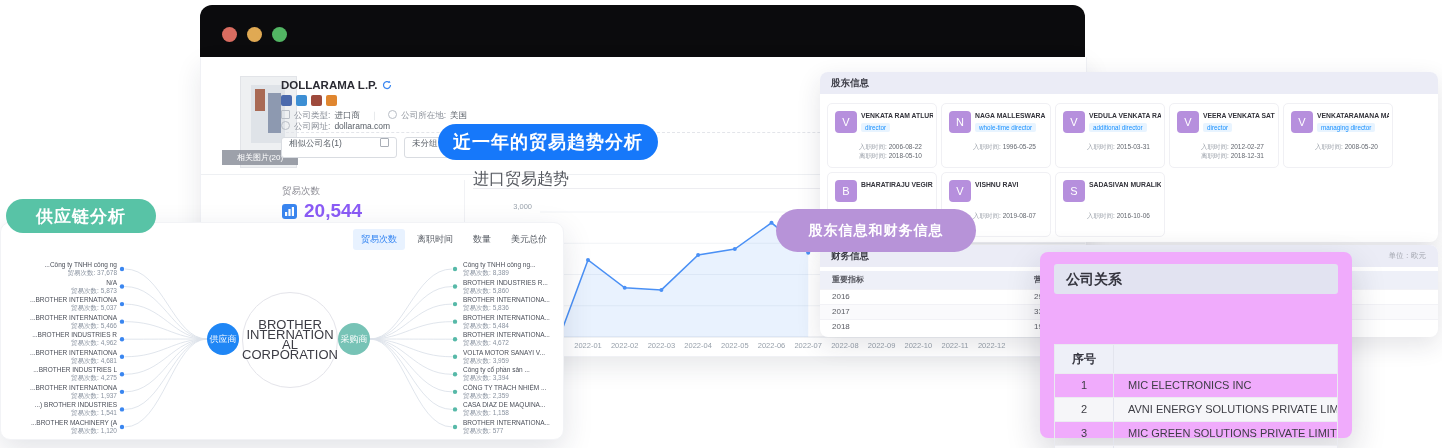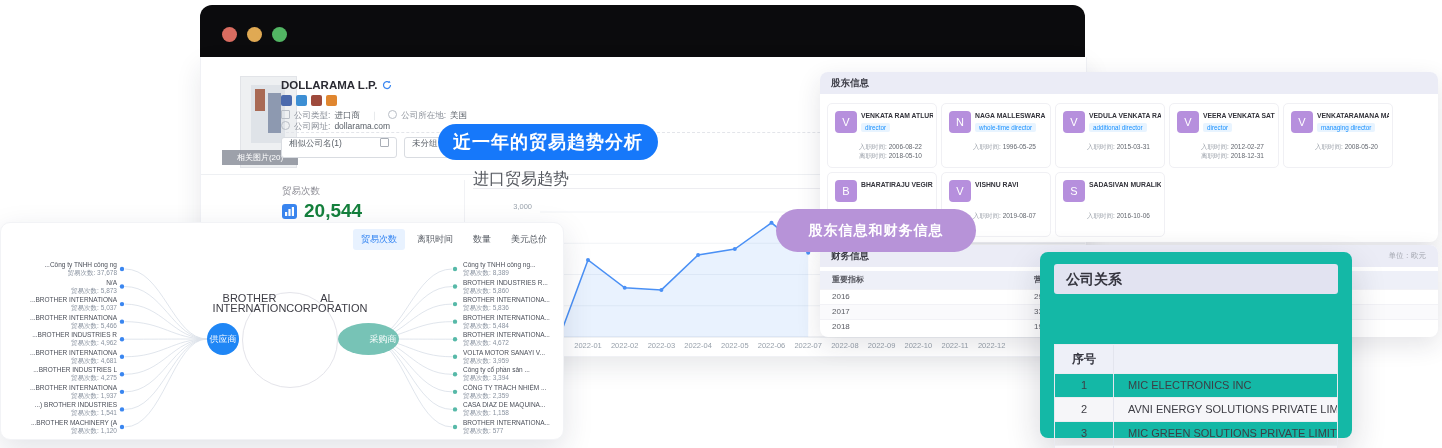--- a/index.html
+++ b/index.html
@@ -29,41 +29,41 @@
   .mini-sq{width:7px;height:7px;border:1px solid #b9bec6;border-radius:1px;display:inline-block;}
   .mini-ci{width:7px;height:7px;border:1px solid #b9bec6;border-radius:50%;display:inline-block;}
   .dotline{left:281px;top:132px;width:790px;border-top:1px dashed #e3e5ea;}
   .sel{position:absolute;height:19px;border:1px solid #d9dce1;border-radius:3px;background:#fff;
        font-size:8.5px;color:#5a6068;display:flex;align-items:flex-start;gap:6px;padding:0 7px;}
 
   
   .hdr-div{left:201px;top:174px;width:883px;border-top:1px solid #eef0f3;}
   .stat-label{left:282px;top:185px;font-size:9.5px;color:#8c8c94;}
   .stat-row{left:282px;top:200px;display:flex;align-items:center;gap:7px;}
-  .stat-val{font-size:19px;font-weight:bold;color:#15803d;}
+  .stat-val{font-size:19px;font-weight:bold;color:#8b5cf6;}
   .v-div{left:464px;top:180px;width:1px;height:150px;background:#f1f2f5;}
   .chart-title{left:473px;top:169px;font-size:16px;color:#55585f;}
   .chart-rule{left:473px;top:188px;width:610px;border-top:1px solid #ededf1;}
   .ytick{left:496px;top:202px;width:36px;text-align:right;font-size:7.5px;color:#9aa3ad;}
   #trend-svg{left:540px;top:195px;}
 
   
   .sc-panel{left:0px;top:222px;width:562px;height:216px;background:#fff;border-radius:10px;
             box-shadow:0 10px 30px rgba(30,40,70,.13);border:1px solid #f2f3f6;}
   .sc-tabs{position:absolute;top:6px;right:8px;display:flex;gap:4px;font-size:9px;color:#565b63;}
   .sc-tab{padding:4px 8px;border-radius:3px;cursor:default;}
   .sc-tab.on{background:#e8f2ff;color:#2f82f2;}
   #net-svg{position:absolute;left:0;top:0;}
   .node{position:absolute;width:32px;height:32px;border-radius:50%;color:#fff;font-size:9px;
         display:flex;align-items:center;justify-content:center;}
   .node.sup{left:206px;top:100px;background:#1f86f5;}
-  .node.buy{left:337px;top:100px;background:#77c3b6;padding-left:29px;}
+  .node.buy{left:337px;top:100px;background:#77c3b6;}
   .center-circle{position:absolute;left:241px;top:69px;width:94px;height:94px;border:1px solid #e4e4ea;
-        border-radius:50%;background:#fff;display:flex;flex-direction:row;align-items:flex-start;
-        justify-content:center;font-size:11px;color:#3c3c44;text-align:center;line-height:10px;}
+        border-radius:50%;background:#fff;display:flex;flex-direction:column;align-items:center;
+        justify-content:center;font-size:13px;color:#3c3c44;text-align:center;line-height:10px;}
   .sc-item{position:absolute;width:112px;font-size:6.5px;line-height:8px;}
   .sc-item.l{right:446px;text-align:right;}
   .sc-item.r{left:462px;text-align:left;}
   .sc-name{color:#4a4e58;white-space:nowrap;overflow:hidden;}
   .sc-item.l .sc-name{direction:rtl;}
   .sc-count{color:#8a93a0;}
 
   
   .badge{position:absolute;color:#fff;font-weight:bold;display:flex;align-items:center;justify-content:center;
          letter-spacing:1px;}
@@ -93,21 +93,21 @@
            font-size:9.5px;font-weight:bold;color:#3c3c46;line-height:22px;padding-left:11px;box-sizing:border-box;}
   .fi-unit{position:absolute;right:12px;top:0;height:22px;line-height:22px;font-size:7.5px;font-weight:normal;color:#a0a4ad;}
   .fi-table{position:absolute;left:0;top:26px;width:100%;font-size:8px;color:#595b62;}
   .fi-tr{display:flex;height:14px;line-height:14px;border-top:1px solid #f2f2f6;}
   .fi-tr.hd{background:#eef0f8;height:18px;line-height:18px;font-weight:bold;color:#55565e;border-top:none;}
   .fi-tr.alt{background:#fafafc;}
   .fi-c1{width:202px;padding-left:12px;}
   .fi-c2{flex:1;}
 
   
-  .re-panel{left:1040px;top:252px;width:312px;height:186px;background:#14b8a6;border-radius:8px;
+  .re-panel{left:1040px;top:252px;width:312px;height:186px;background:#f0abfc;border-radius:8px;
             box-shadow:0 14px 34px rgba(25,30,55,.18);}
   .re-titlebar{position:absolute;left:14px;top:12px;width:284px;height:30px;background:#e2e3f1;border-radius:3px;
             font-size:14px;font-weight:bold;color:#35353f;line-height:30px;padding-left:12px;box-sizing:border-box;}
   .re-table{position:absolute;left:14px;top:52px;width:284px;border:1px solid #e9eaf0;box-sizing:border-box;margin-top:40px;}
   .re-tr{display:flex;height:23px;line-height:23px;font-size:11px;color:#3d3d44;border-top:1px solid #ececf1;}
   .re-tr.hd{height:28px;line-height:28px;background:#eef0f8;font-size:12px;font-weight:bold;color:#35353f;border-top:none;}
   .re-tr.alt{background:#f6f6f9;}
   .re-c1{width:58px;text-align:center;border-right:1px solid #e3e5ee;}
   .re-c2{flex:1;padding-left:14px;white-space:nowrap;overflow:hidden;}
 </style>
@@ -458,15 +458,16 @@
         <span class="re-c1">3</span>
           <span class="re-c2">MIC GREEN SOLUTIONS PRIVATE LIMITED</span>
       </div>
       <div class="re-tr alt">
         <span class="re-c1">4</span>
       </div>
     </div>
   </div>
 
   <div class="badge trend">近一年的贸易趋势分析</div>
+  <div class="badge supply">供应链分析</div>
   <div class="badge share">股东信息和财务信息</div>
 
 </div>
 
 </body></html>

